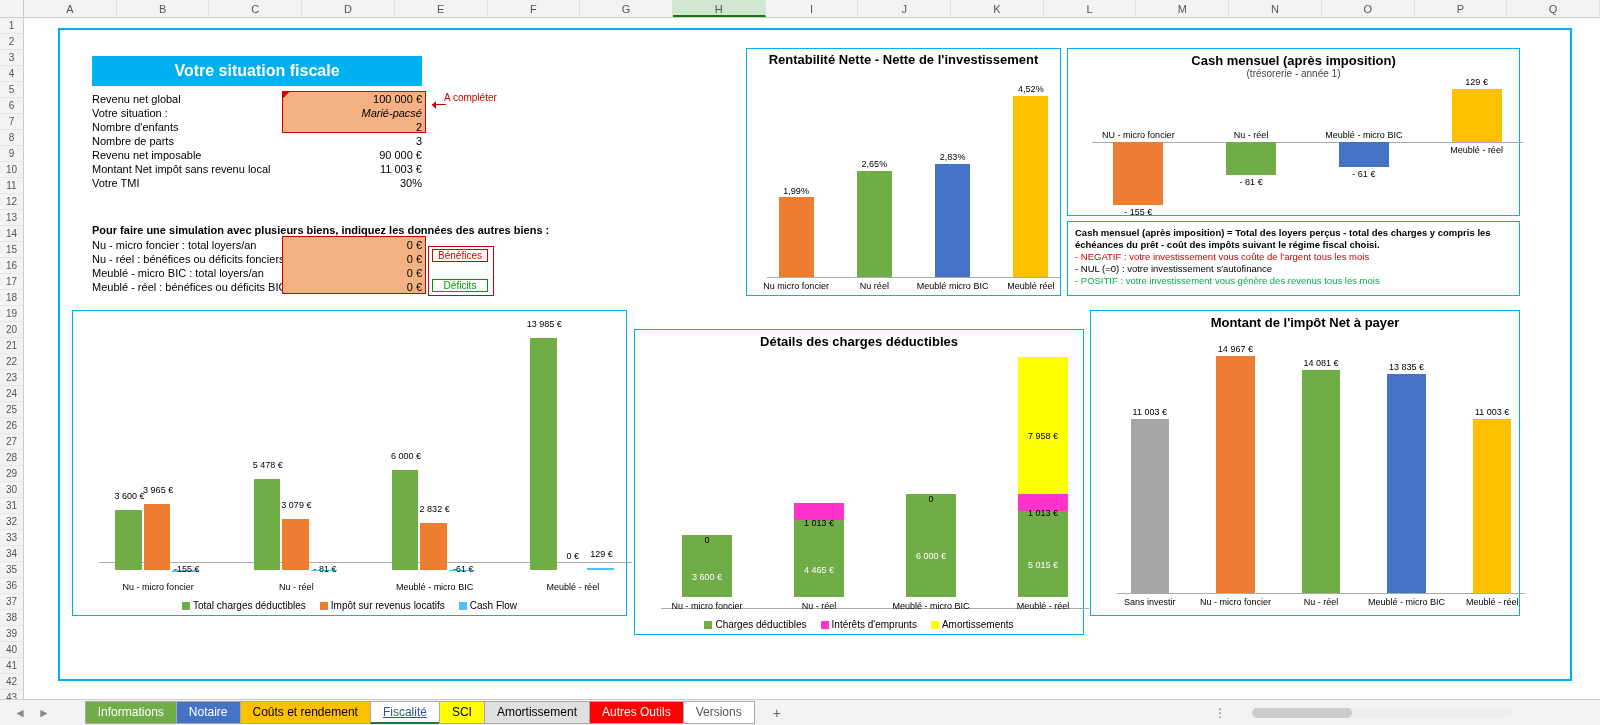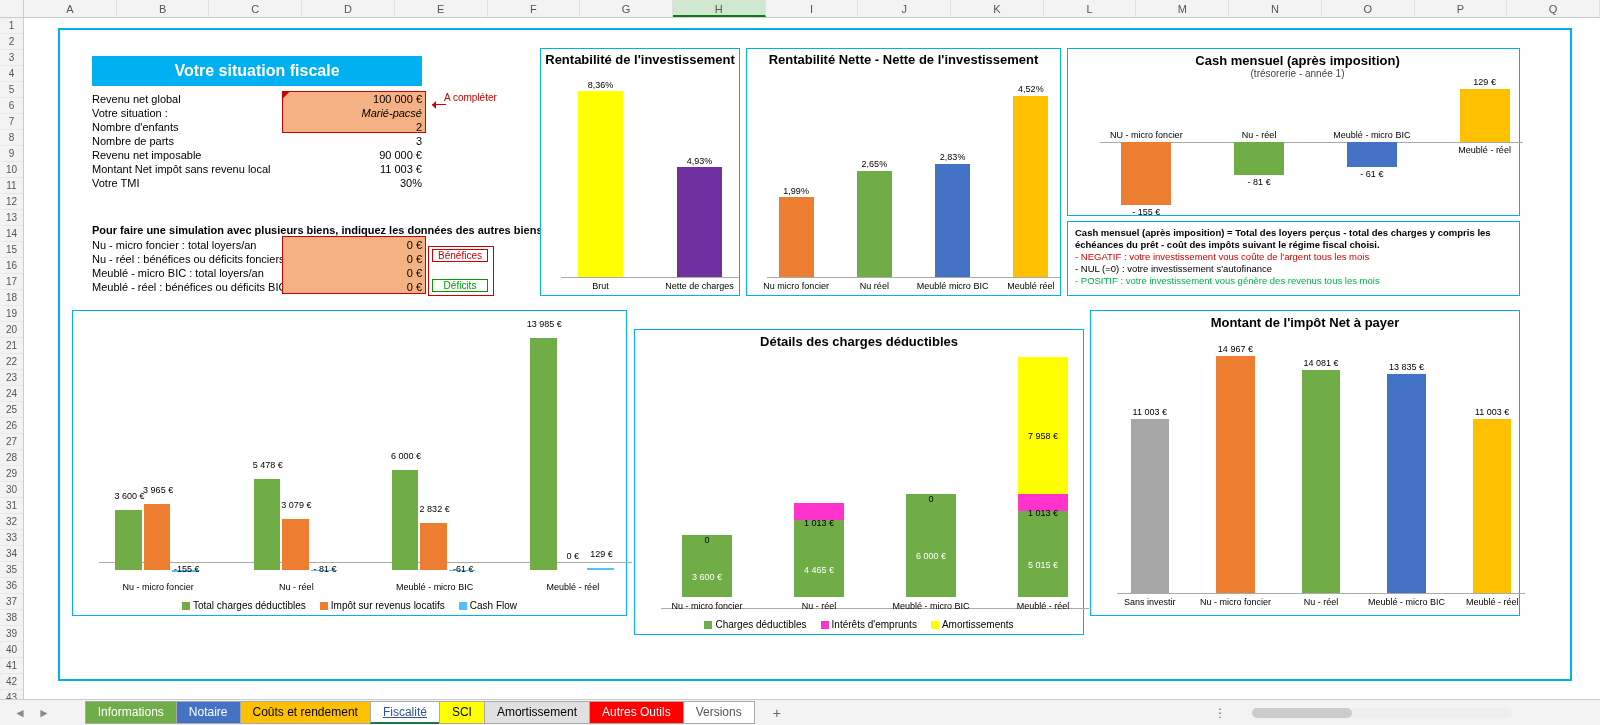--- a/index.html
+++ b/index.html
@@ -183,53 +183,41 @@
       </div>
       <div class="frow">
         <span style="white-space:nowrap;overflow:hidden;max-width:190px;">Meublé - réel : bénéfices ou déficits BIC</span>
         <span class="v">0 €</span>
       </div>
     </div>
   <div class="red-outline"></div>
   <div class="bene-box">Bénéfices</div>
   <div class="defi-box">Déficits</div>
 
-  <div class="chart" style="top:30px; left:516px; width:200px; height:248px; display:flex; flex-direction:column;">
-    <div class="chart-title" style="line-height:1.1;">Rentabilité de l'investissement</div>
-    <div class="plot" id="plot-rent1" style="margin:10px 10px 18px;">
-        <div class="axis" style="top: 200px;"></div>
-        <div class="bar" style="left: 27.225px; width: 44.55px; height: 185.778px; background: rgb(255, 255, 0);"></div>
-        <div class="bar-label" style="left: 49.5px; top: 2.22222px;">8,36%</div>
-        <div class="cat-label" style="left: 49.5px;">Brut</div>
-        <div class="bar" style="left: 126.225px; width: 44.55px; height: 109.556px; background: rgb(112, 48, 160);"></div>
-        <div class="bar-label" style="left: 148.5px; top: 78.4444px;">4,93%</div>
-        <div class="cat-label" style="left: 148.5px;">Nette de charges</div>
-      </div>
-  </div>
 
   <div class="chart" style="top:30px; left:722px; width:315px; height:248px; display:flex; flex-direction:column;">
     <div class="chart-title" style="line-height:1.1;">Rentabilité Nette - Nette de l'investissement</div>
     <div class="plot" id="plot-rent2" style="margin:10px 10px 18px;">
         <div class="axis" style="top: 200px;"></div>
         <div class="bar" style="left: 21.5188px; width: 35.2125px; height: 79.6px; background: rgb(237, 125, 49);"></div>
         <div class="bar-label" style="left: 39.125px; top: 108.4px;">1,99%</div>
         <div class="cat-label" style="left: 39.125px;">Nu micro foncier</div>
         <div class="bar" style="left: 99.7687px; width: 35.2125px; height: 106px; background: rgb(112, 173, 71);"></div>
         <div class="bar-label" style="left: 117.375px; top: 82px;">2,65%</div>
         <div class="cat-label" style="left: 117.375px;">Nu réel</div>
         <div class="bar" style="left: 178.019px; width: 35.2125px; height: 113.2px; background: rgb(68, 114, 196);"></div>
         <div class="bar-label" style="left: 195.625px; top: 74.8px;">2,83%</div>
         <div class="cat-label" style="left: 195.625px;">Meublé micro BIC</div>
         <div class="bar" style="left: 256.269px; width: 35.2125px; height: 180.8px; background: rgb(255, 192, 0);"></div>
         <div class="bar-label" style="left: 273.875px; top: 7.2px;">4,52%</div>
         <div class="cat-label" style="left: 273.875px;">Meublé réel</div>
       </div>
   </div>
 
-  <div class="chart" style="top:30px; left:1043px; width:453px; height:168px; display:flex; flex-direction:column;padding-left:8px;">
+  <div class="chart" style="top:30px; left:1043px; width:453px; height:168px; display:flex; flex-direction:column;">
     <div class="chart-title">Cash mensuel (après imposition)</div>
     <div class="chart-sub">(trésorerie - année 1)</div>
     <div class="plot" id="plot-cash" style="margin:6px 14px 8px;">
         <div class="axis" style="top: 56.9333px;"></div>
         <div class="bar" style="left: 31.375px; width: 50px; height: 63.0333px; background: rgb(237, 125, 49); bottom: 2.03333px;"></div>
         <div class="bar-label" style="left: 56.375px; top: 121.967px;">- 155 €</div>
         <div class="cat-label" style="left: 56.375px; bottom: auto; top: 44.9333px;">NU - micro foncier</div>
         <div class="bar" style="left: 144.125px; width: 50px; height: 32.94px; background: rgb(112, 173, 71); bottom: 32.1267px;"></div>
         <div class="bar-label" style="left: 169.125px; top: 91.8733px;">- 81 €</div>
         <div class="cat-label" style="left: 169.125px; bottom: auto; top: 44.9333px;">Nu - réel</div>

